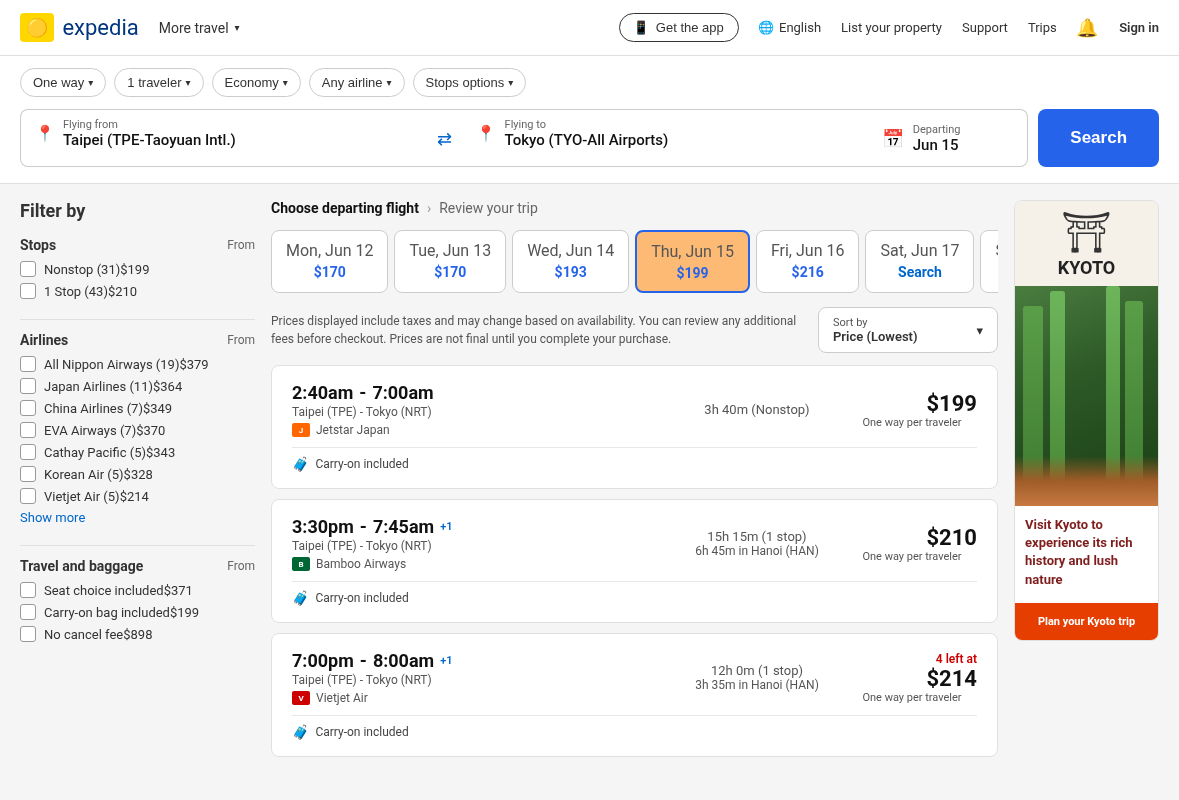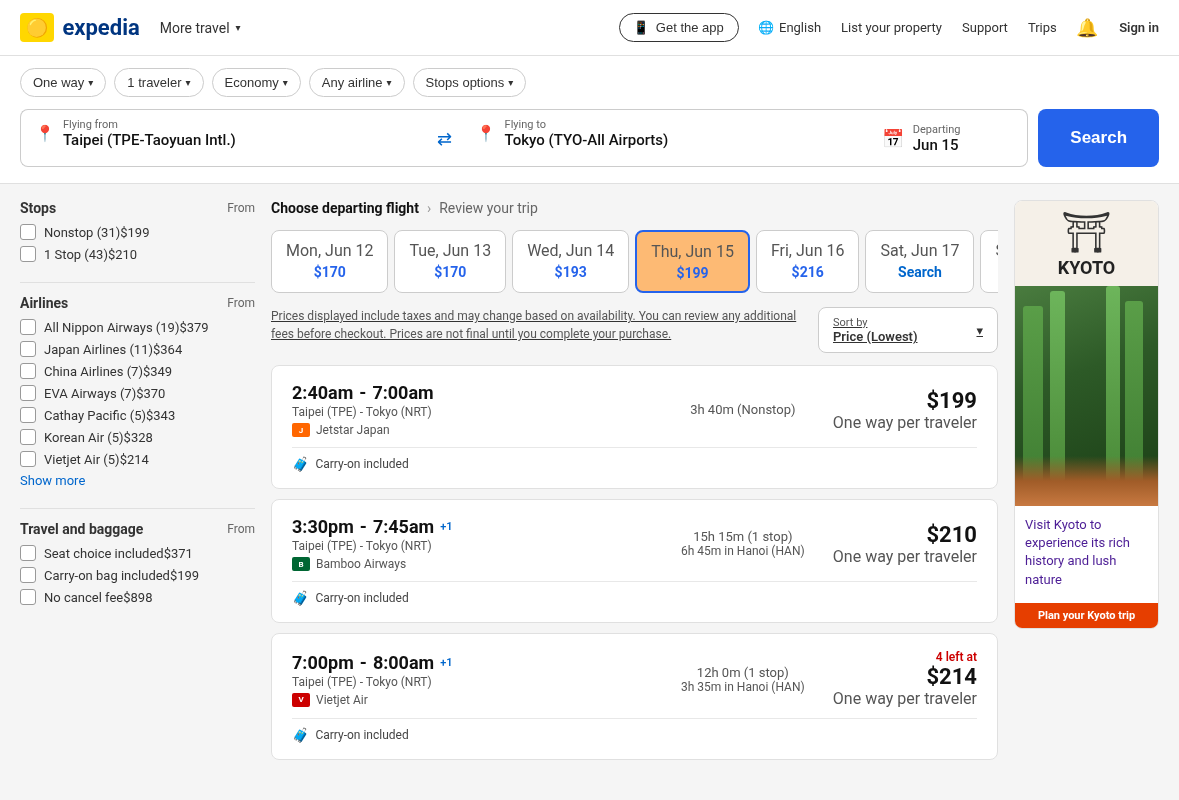--- a/index.html
+++ b/index.html
@@ -58,74 +58,74 @@
 
     
     .date-selector { display: flex; gap: 6px; margin-bottom: 14px; overflow-x: auto; }
     .date-card { border: 1.5px solid #ccc; border-radius: 8px; padding: 10px 14px; text-align: center; cursor: pointer; min-width: 100px; background: #fff; flex-shrink: 0; }
     .date-card.selected { border-color: #2563eb; border-width: 2px; background: #fdba74; }
     .date-card-name { font-size: 16px; color: #555; }
     .date-card-price { font-size: 14px; font-weight: 700; color: #2563eb; margin-top: 4px; }
     .date-card-search { font-size: 14px; font-weight: 700; color: #0066cc; margin-top: 4px; }
 
     
-    .notice-bar { display: flex; justify-content: space-between; margin-bottom: 12px; text-decoration: underline; }
+    .notice-bar { display: flex; justify-content: space-between; align-items: center; margin-bottom: 12px; }
     .notice-text { font-size: 12px; color: #555; max-width: 580px; line-height: 1.5; }
     .sort-btn { display: flex; align-items: center; padding: 8px 14px; border: 1.5px solid #ccc; border-radius: 8px; font-size: 13px; cursor: pointer; background: #fff; min-width: 180px; }
     .sort-label { font-size: 11px; color: #555; }
     .sort-value { font-size: 13px; font-weight: 600; }
     .sort-arrow { margin-left: auto; }
 
     
     .flight-card { background: #fff; border: 1.5px solid #e0e0e0; border-radius: 8px; margin-bottom: 10px; padding: 16px 20px; }
     .flight-main { display: flex; align-items: center; gap: 20px; }
     .flight-times { flex: 1; }
     .flight-time-range { font-size: 18px; font-weight: 700; color: #111; display: flex; align-items: center; gap: 6px; }
     .plus-badge { font-size: 11px; color: #0066cc; font-weight: 600; }
     .flight-route { font-size: 12px; color: #555; margin-top: 2px; }
     .airline-row { display: flex; align-items: center; gap: 6px; margin-top: 4px; font-size: 12px; color: #555; }
     .flight-duration { text-align: center; min-width: 140px; }
     .flight-duration-text { font-size: 13px; color: #555; }
     .flight-stops { font-size: 12px; color: #555; }
     .flight-price { text-align: right; min-width: 130px; }
     .flight-price-amount { font-size: 22px; font-weight: 700; color: #111; }
-    .flight-price-label { font-size: 16px; color: #555; }
+    .flight-price-label { font-size: 11px; color: #555; text-align: center; }
     .flight-price-urgent { font-size: 12px; color: #c00; font-weight: 600; }
     .flight-extras { border-top: 1px solid #e8e8e8; margin-top: 10px; padding-top: 8px; font-size: 12px; color: #444; display: flex; align-items: center; gap: 6px; }
     .extras-icon { font-size: 14px; }
 
     
     .jetstar-icon { width: 18px; height: 14px; background: #ff6600; border-radius: 2px; display: inline-flex; align-items: center; justify-content: center; color: #fff; font-size: 8px; font-weight: 700; }
     .bamboo-icon { width: 18px; height: 14px; background: #006633; border-radius: 2px; display: inline-flex; align-items: center; justify-content: center; color: #fff; font-size: 8px; font-weight: 700; }
     .vietjet-icon { width: 18px; height: 14px; background: #cc0000; border-radius: 2px; display: inline-flex; align-items: center; justify-content: center; color: #fff; font-size: 8px; font-weight: 700; }
 
     
     .ad-panel { width: 145px; flex-shrink: 0; }
     .ad-card { border: 1px solid #e0e0e0; border-radius: 8px; overflow: hidden; background: #fff; }
     .ad-header { background: #f5f0e8; display: flex; flex-direction: column; align-items: center; padding: 12px 8px 8px; }
     .torii-gate { font-size: 40px; text-align: center; line-height: 1; }
     .ad-title { font-size: 18px; font-weight: 700; color: #222; margin-top: 4px; text-align: center; }
     .ad-image { width: 100%; height: 220px; background: linear-gradient(160deg, #4a7c3f 0%, #2d5a27 40%, #1a3d15 100%); display: flex; align-items: center; justify-content: center; position: relative; overflow: hidden; }
     .ad-body { padding: 10px; background: #fff; }
-    .ad-headline { font-size: 13px; font-weight: 400; color: #4c1d95; line-height: 1.4; margin-bottom: 4px; }
-    .ad-cta { background: #e63e00; color: #fff; font-size: 11px; font-weight: 700; padding: 6px 8px; text-align: center; cursor: pointer; }
+    .ad-headline { font-size: 13px; font-weight: 700; color: #7f1d1d; line-height: 1.4; margin-bottom: 4px; }
+    .ad-cta { background: #e63e00; color: #fff; font-size: 11px; font-weight: 700; padding: 12px 8px; text-align: center; cursor: pointer; }
 
     .bamboo-tree { position: absolute; left: 8px; top: 20px; width: 20px; height: 200px; background: linear-gradient(180deg, #5a9e48, #3d7a30); border-radius: 3px; }
     .bamboo-tree2 { position: absolute; left: 35px; top: 5px; width: 15px; height: 190px; background: linear-gradient(180deg, #6db55b, #4a8a38); border-radius: 3px; }
     .bamboo-tree3 { position: absolute; right: 15px; top: 15px; width: 18px; height: 205px; background: linear-gradient(180deg, #5a9e48, #3d7a30); border-radius: 3px; }
     .bamboo-tree4 { position: absolute; right: 38px; top: 0px; width: 14px; height: 195px; background: linear-gradient(180deg, #6db55b, #4a8a38); border-radius: 3px; }
     .path-line { position: absolute; bottom: 0; left: 0; right: 0; height: 50px; background: linear-gradient(to top, #c87941, #a05c28, transparent); }
   </style>
 </head>
 <body>
 
 <div class="header">
   <a class="logo">
     <span class="logo-icon">🟡</span>
-    <span style="color:#003580;font-size:22px;font-weight:700;">expedia</span>
+    <span style="color:#003580;font-size:22px;font-weight:400;">expedia</span>
   </a>
   <div class="header-nav">
     <span>More travel</span>
     <span class="header-nav-arrow">▾</span>
   </div>
   <div class="header-spacer"></div>
   <button class="header-btn">
     <span>📱</span>
     <span>Get the app</span>
   </button>
@@ -190,20 +190,21 @@
         <div class="search-input-value">Jun 15</div>
       </div>
     </div>
     <button class="search-btn">Search</button>
   </div>
 </div>
 
 <div class="main">
 
   <div class="filter-panel">
+    <div class="filter-title">Filter by</div>
 
     <div class="filter-section">
       <div class="filter-section-header">
         <span class="filter-section-title">Stops</span>
         <span class="filter-from-label">From</span>
       </div>
       <div class="filter-item">
         <div class="filter-item-left">
           <div class="checkbox"></div>
           <span class="filter-item-label">Nonstop (31)</span>

